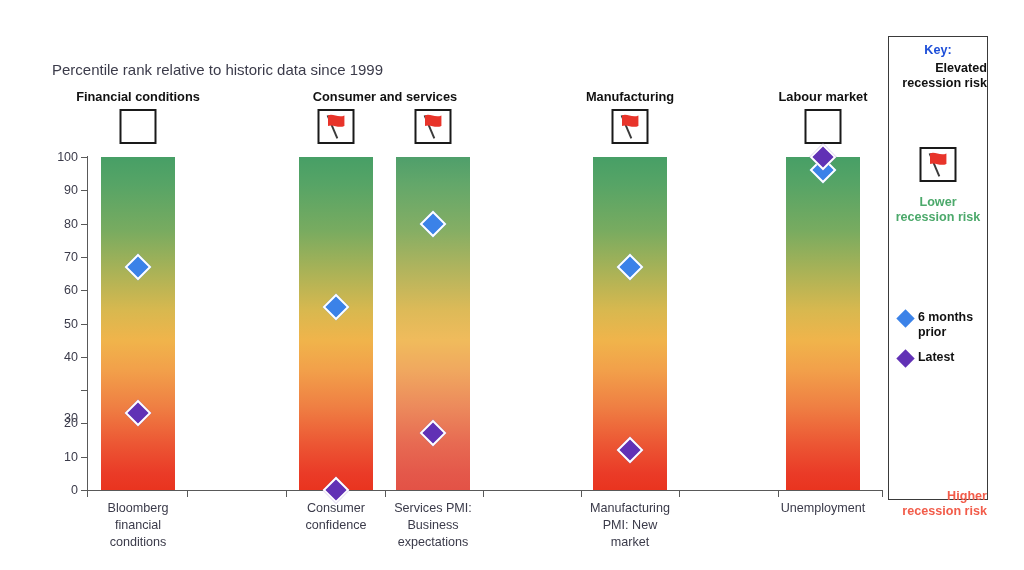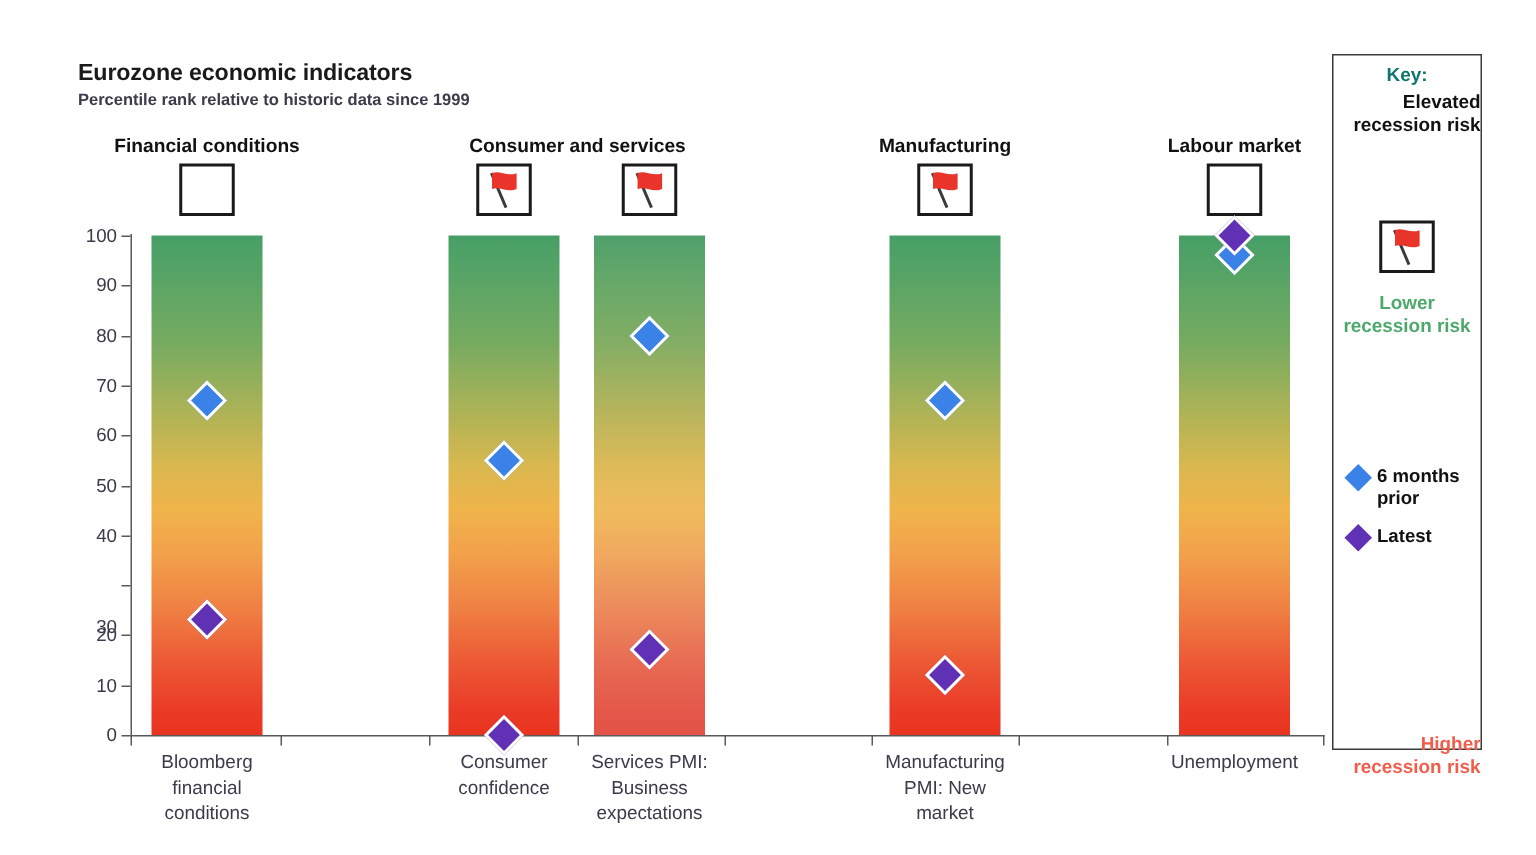--- a/index.html
+++ b/index.html
@@ -13,21 +13,21 @@
   #root { position: relative; width: 1024px; height: 570px; }
 
   
   #chart-title {
     position: absolute; left: 52px; top: 40px;
     font-size: 15.5px; font-weight: bold; color: #1a1a1a;
     letter-spacing: -0.1px;
   }
   #chart-subtitle {
     position: absolute; left: 52px; top: 61px;
-    font-size: 11px; font-weight: bold; color: #3b3b4a;
+    font-size: 15px; font-weight: normal; color: #3b3b4a;
   }
 
   
   .group-header {
     position: absolute;
     font-size: 12.8px; font-weight: bold; color: #111111;
     text-align: center; white-space: nowrap;
     transform: translateX(-50%);
     top: 89px;
   }
@@ -131,21 +131,21 @@
   
   #key-panel {
     position: absolute;
     left: 888px; top: 36px;
     width: 100px; height: 464px;
     border: 1.5px solid #3a3a3a;
     background: #ffffff;
   }
   #key-title {
     position: absolute; top: 6px; left: 0; width: 100%;
-    text-align: center; font-size: 12.6px; font-weight: bold; color: #0f766e;
+    text-align: center; font-size: 12.6px; font-weight: bold; color: #1d4ed8;
   }
   #key-elevated {
     position: absolute; top: 24px; left: 0; width: 100%;
     text-align: right; font-size: 12.6px; font-weight: bold; color: #111;
     line-height: 15px;
   }
   #key-flag-box {
     position: absolute; top: 110px; left: 50%;
     transform: translateX(-50%);
     width: 37px; height: 35px;
@@ -174,21 +174,20 @@
   .key-diamond.latest { background: #6131b5; }
   .key-entry-label {
     font-size: 12.4px; font-weight: bold; color: #111; line-height: 15px;
   }
 </style>
 </head>
 <body>
 
 <div id="root">
 
-  <div id="chart-title">Eurozone economic indicators</div>
   <div id="chart-subtitle">Percentile rank relative to historic data since 1999</div>
 
   <div id="group-headers">
       <div class="group-header" style="left: 138px;">Financial conditions</div>
       <div class="group-header" style="left: 385px;">Consumer and services</div>
       <div class="group-header" style="left: 630px;">Manufacturing</div>
       <div class="group-header" style="left: 823px;">Labour market</div>
     </div>
   <div id="flag-boxes">
       <div class="flag-box" style="left: 138px;"></div>

